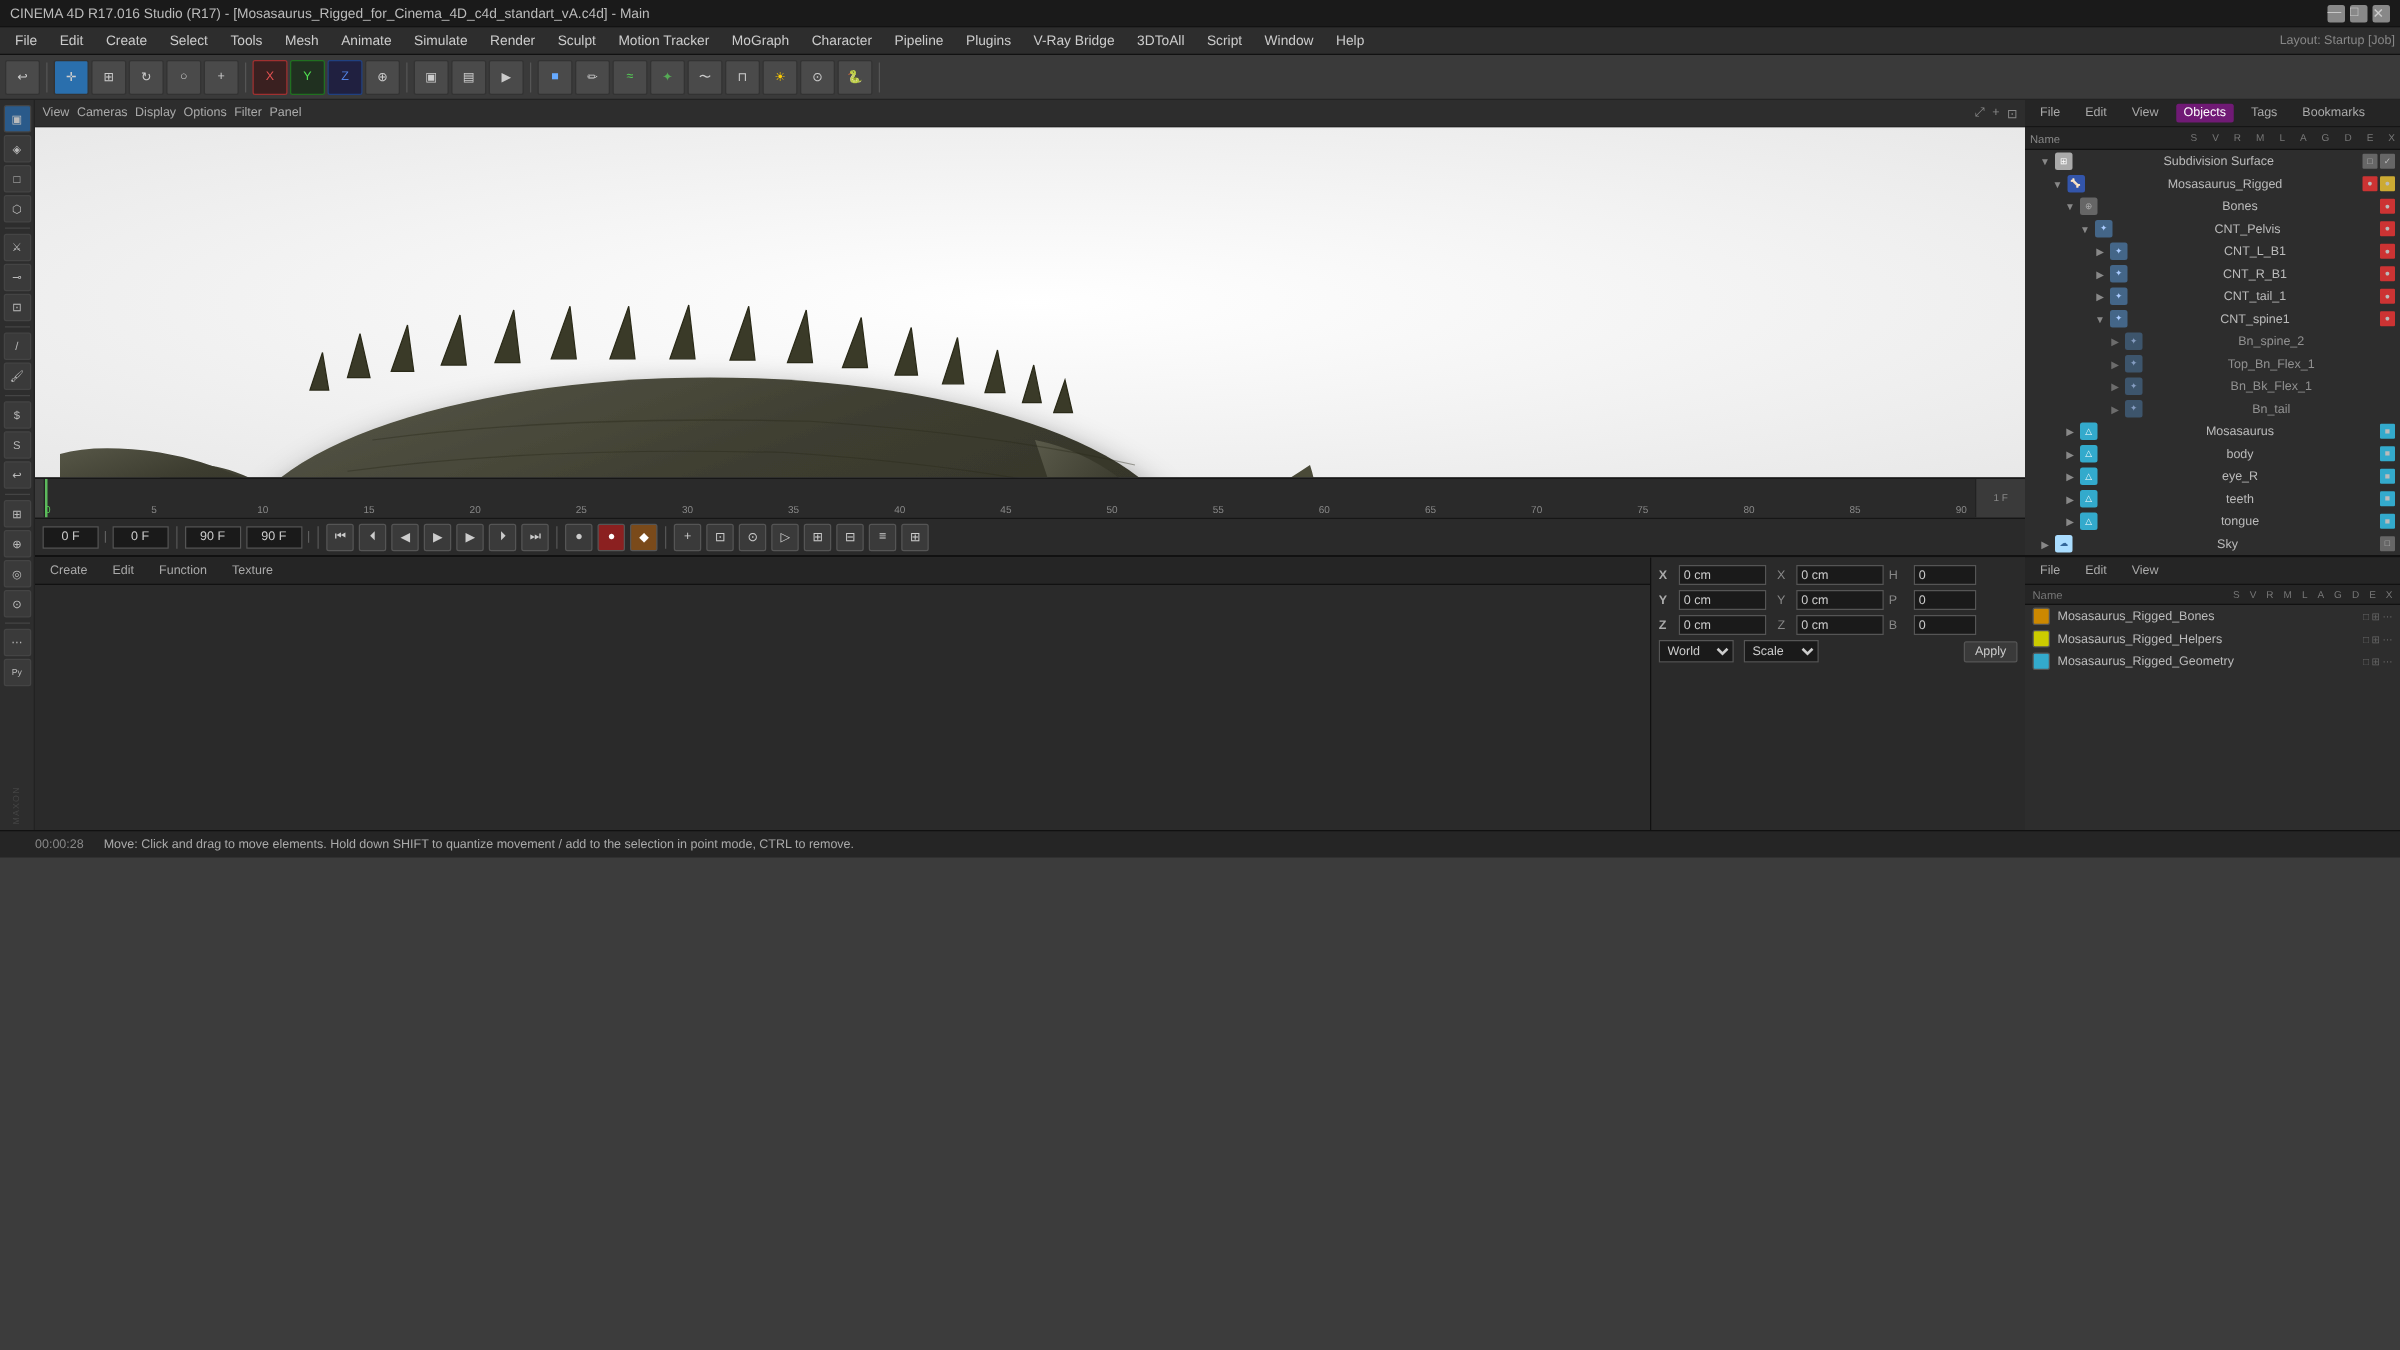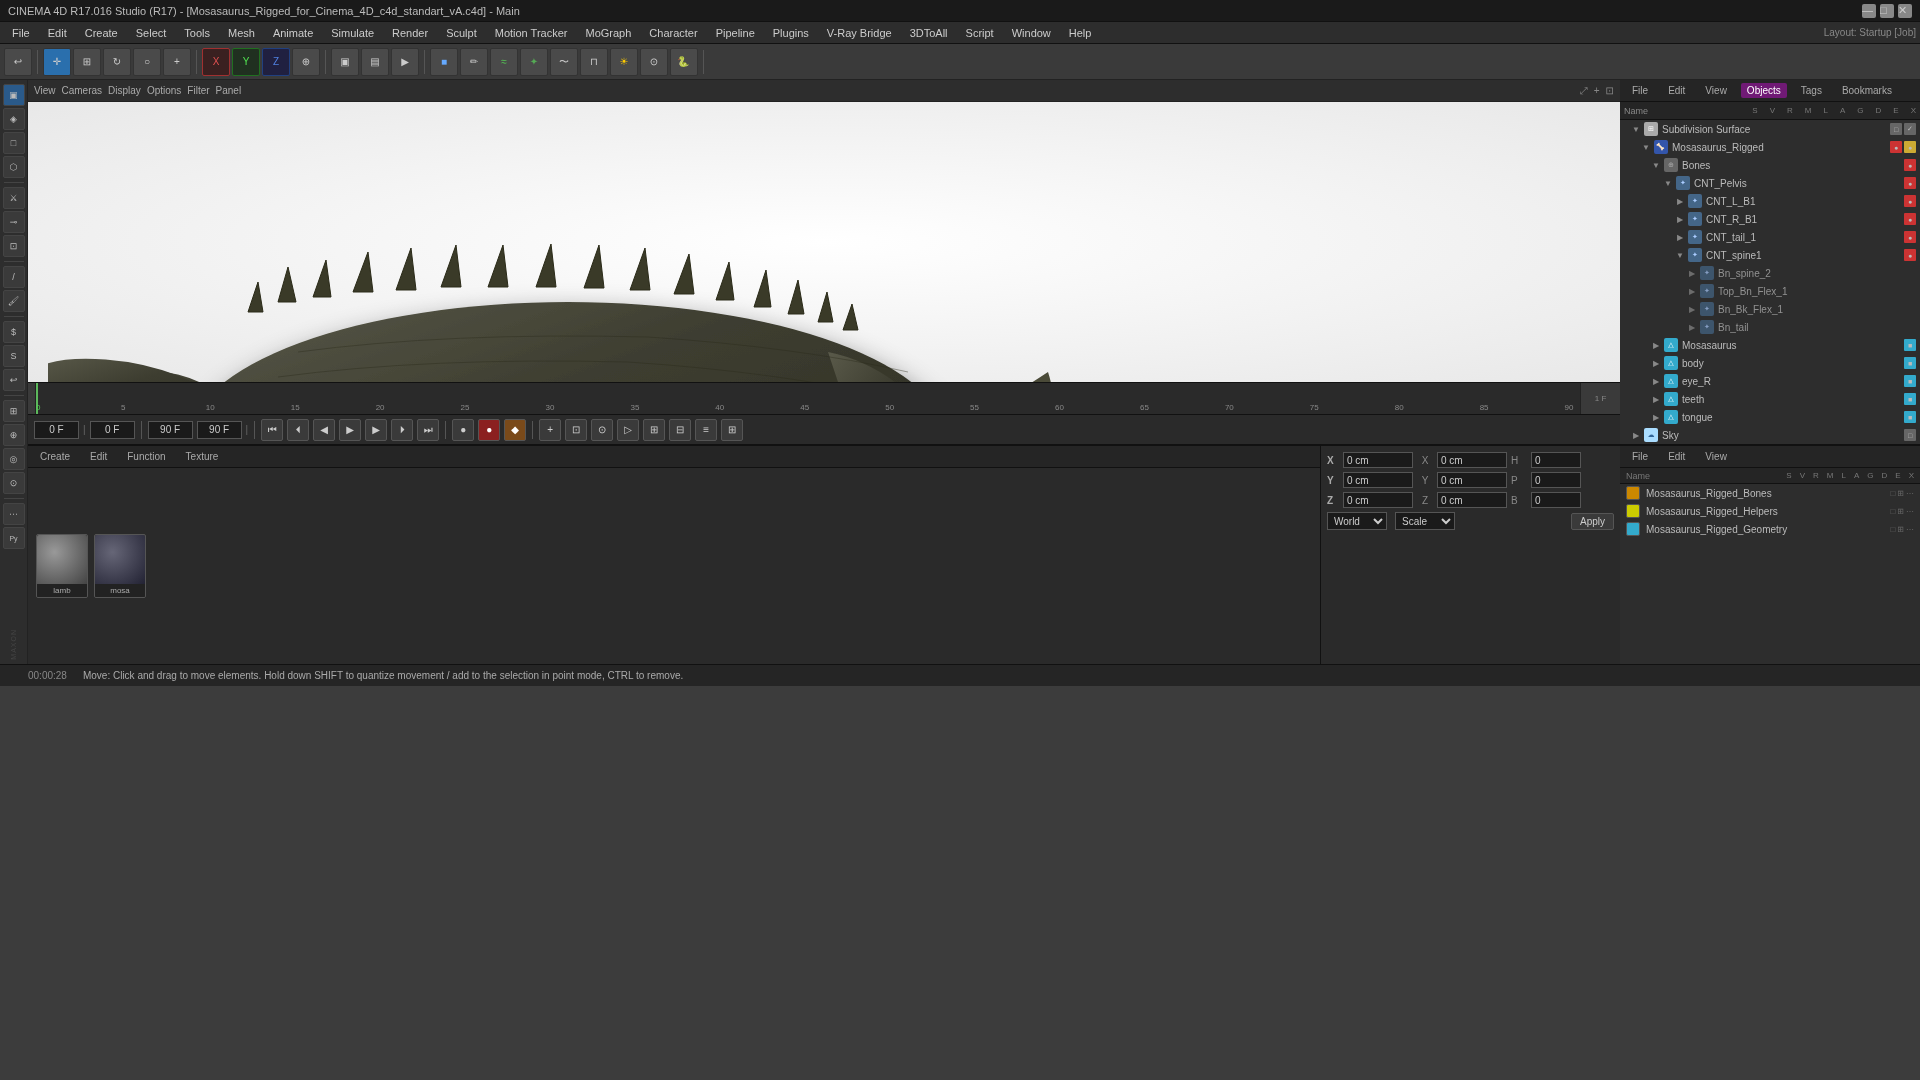--- a/index.html
+++ b/index.html
@@ -276,20 +276,21 @@
       align-items: center;
       justify-content: center;
       font-size: 7px;
       margin-right: 2px;
     }
     .tree-row .obj-name {
       flex: 1;
       white-space: nowrap;
       overflow: hidden;
       text-overflow: ellipsis;
+      text-align: center;
     }
     .tree-row .tree-icons {
       display: flex;
       gap: 2px;
       margin-left: auto;
     }
     .tree-row .tree-icons span {
       width: 12px;
       height: 12px;
       background: #444;
@@ -816,32 +817,20 @@
 
     <div class="bottom-section">
 
       <div class="bottom-material-area">
         <div class="bottom-material-toolbar">
           <span class="panel-tab">Create</span>
           <span class="panel-tab">Edit</span>
           <span class="panel-tab">Function</span>
           <span class="panel-tab">Texture</span>
         </div>
-        <div class="bottom-material-content">
-
-          <div class="mat-thumb">
-            <div class="thumb-preview" style="background:radial-gradient(circle at 35% 35%, #999, #444);"></div>
-            <div class="thumb-label">lamb</div>
-          </div>
-
-          <div class="mat-thumb">
-            <div class="thumb-preview" style="background:radial-gradient(circle at 35% 35%, #667, #223);"></div>
-            <div class="thumb-label">mosa</div>
-          </div>
-        </div>
 
       </div>
 
       <div class="bottom-right-coords">
 
         <div class="coord-row">
           <span class="coord-label">X</span>
           <input class="coord-input" value="0 cm" readonly="" style="">
           <span style="width:16px;font-size:10px;color:#888;text-align:center;">X</span>
           <input class="coord-input" value="0 cm" readonly="" style="">

